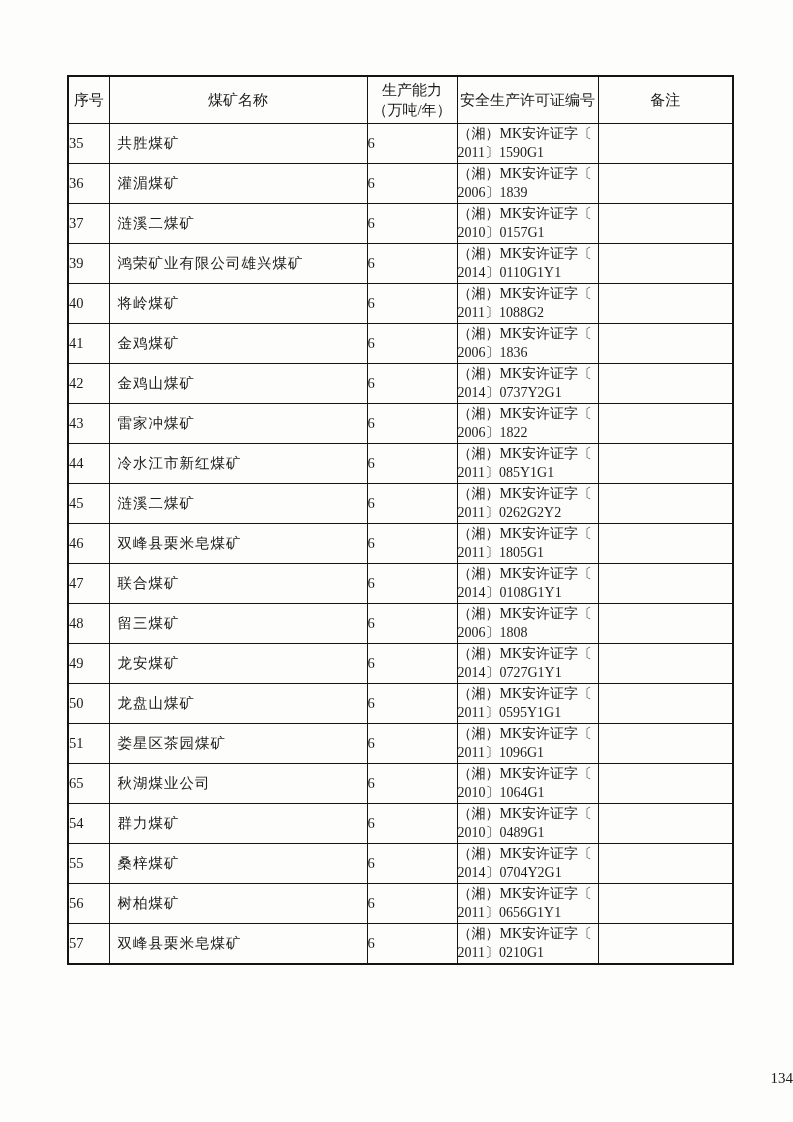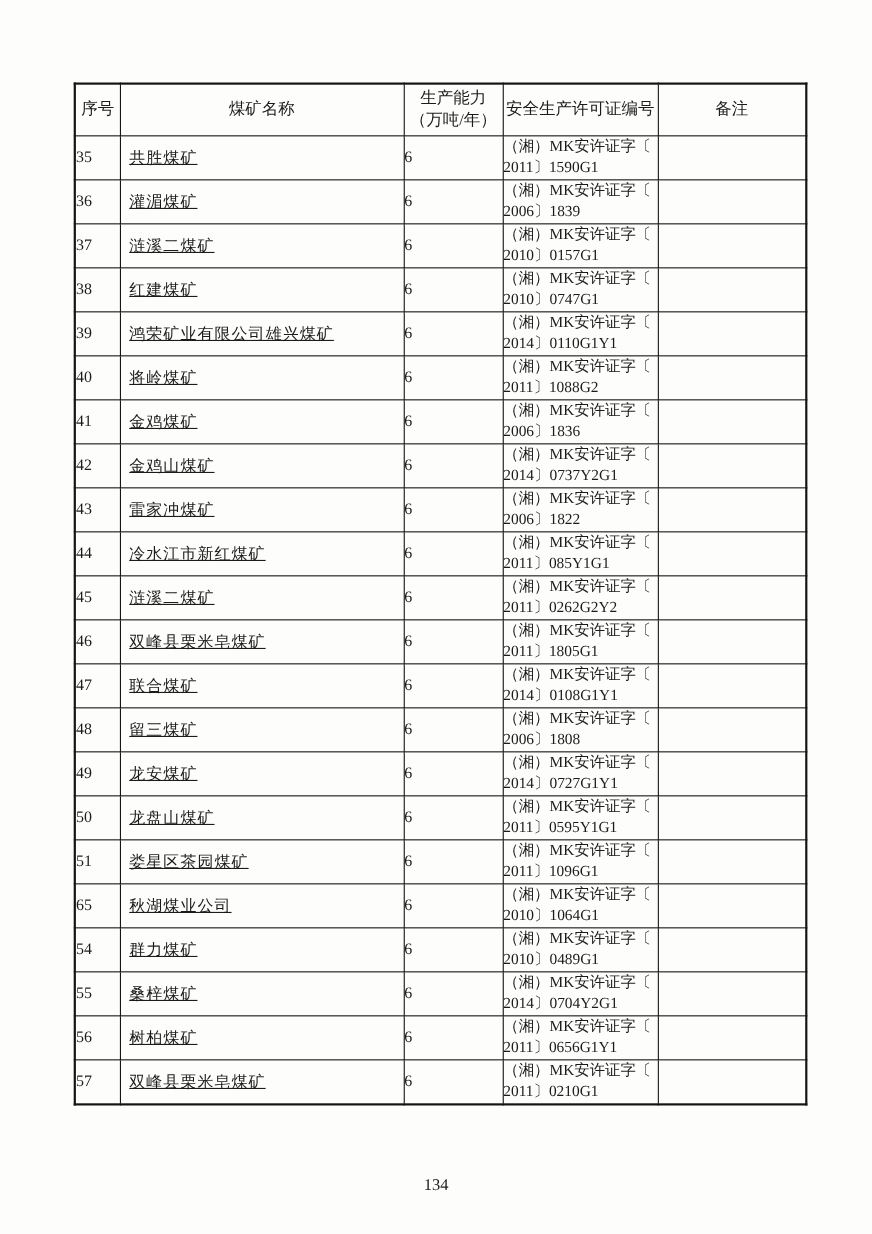--- a/index.html
+++ b/index.html
@@ -54,33 +54,32 @@
   col.c-cap     { width: 90px; }
   col.c-license { width: 141px; }
   col.c-remark  { width: 135px; }
   td.cell-no, td.cell-capacity {
     text-align: left;
   }
   td.cell-name {
     text-align: left;
     padding-left: 8px;
     letter-spacing: 1px;
-    text-decoration: underline;
   }
   td.cell-license {
     white-space: pre-line;
     line-height: 18.5px;
     font-size: 14px;
   }
   .page-footer {
     position: absolute;
     left: 0;
     top: 1070px;
     width: 100%;
-    text-align: center;
+    text-align: right;
     font-size: 15px;
   }
 </style>
 </head>
 <body>
 
 <div class="page">
 
   <table class="mine-table">
     <colgroup>
@@ -121,28 +120,20 @@
 
     <tr>
       <td class="cell-no">37</td>
       <td class="cell-name">涟溪二煤矿</td>
       <td class="cell-capacity">6</td>
       <td class="cell-license">（湘）MK安许证字〔
 2010〕0157G1</td>
       <td class="cell-remark"></td>
     </tr>
 
-    <tr>
-      <td class="cell-no">38</td>
-      <td class="cell-name">红建煤矿</td>
-      <td class="cell-capacity">6</td>
-      <td class="cell-license">（湘）MK安许证字〔
-2010〕0747G1</td>
-      <td class="cell-remark"></td>
-    </tr>
 
     <tr>
       <td class="cell-no">39</td>
       <td class="cell-name">鸿荣矿业有限公司雄兴煤矿</td>
       <td class="cell-capacity">6</td>
       <td class="cell-license">（湘）MK安许证字〔
 2014〕0110G1Y1</td>
       <td class="cell-remark"></td>
     </tr>
 

